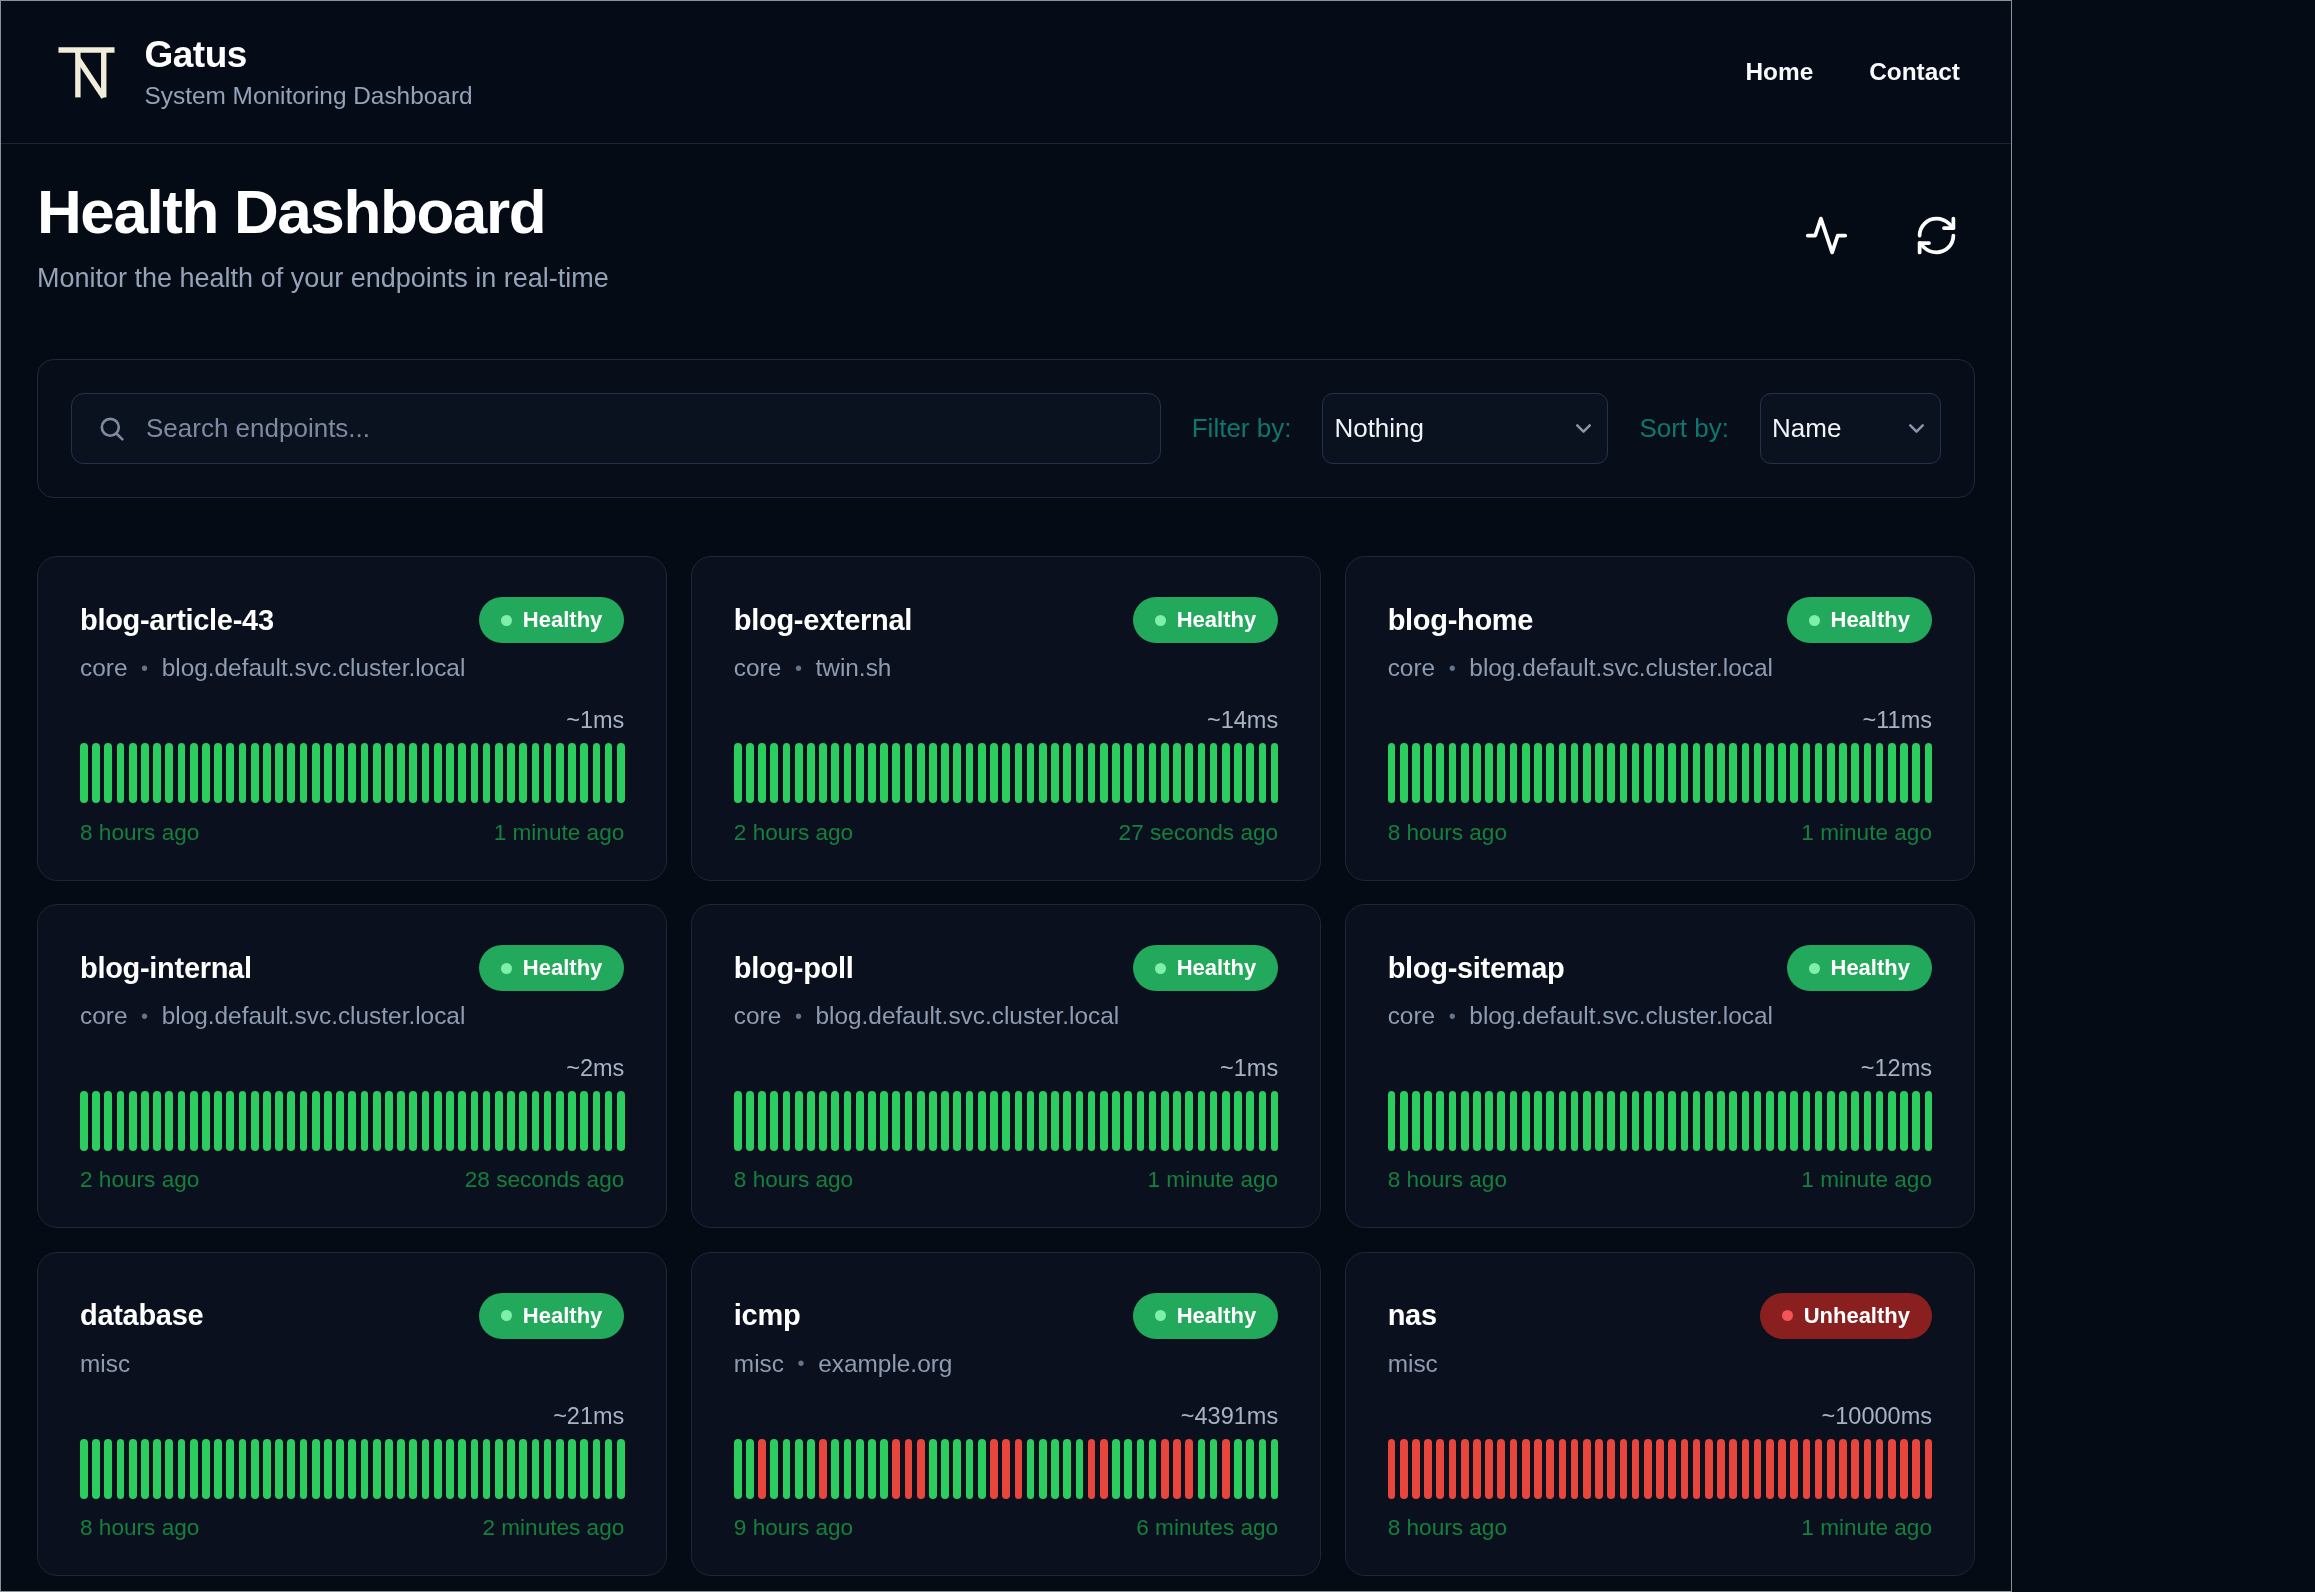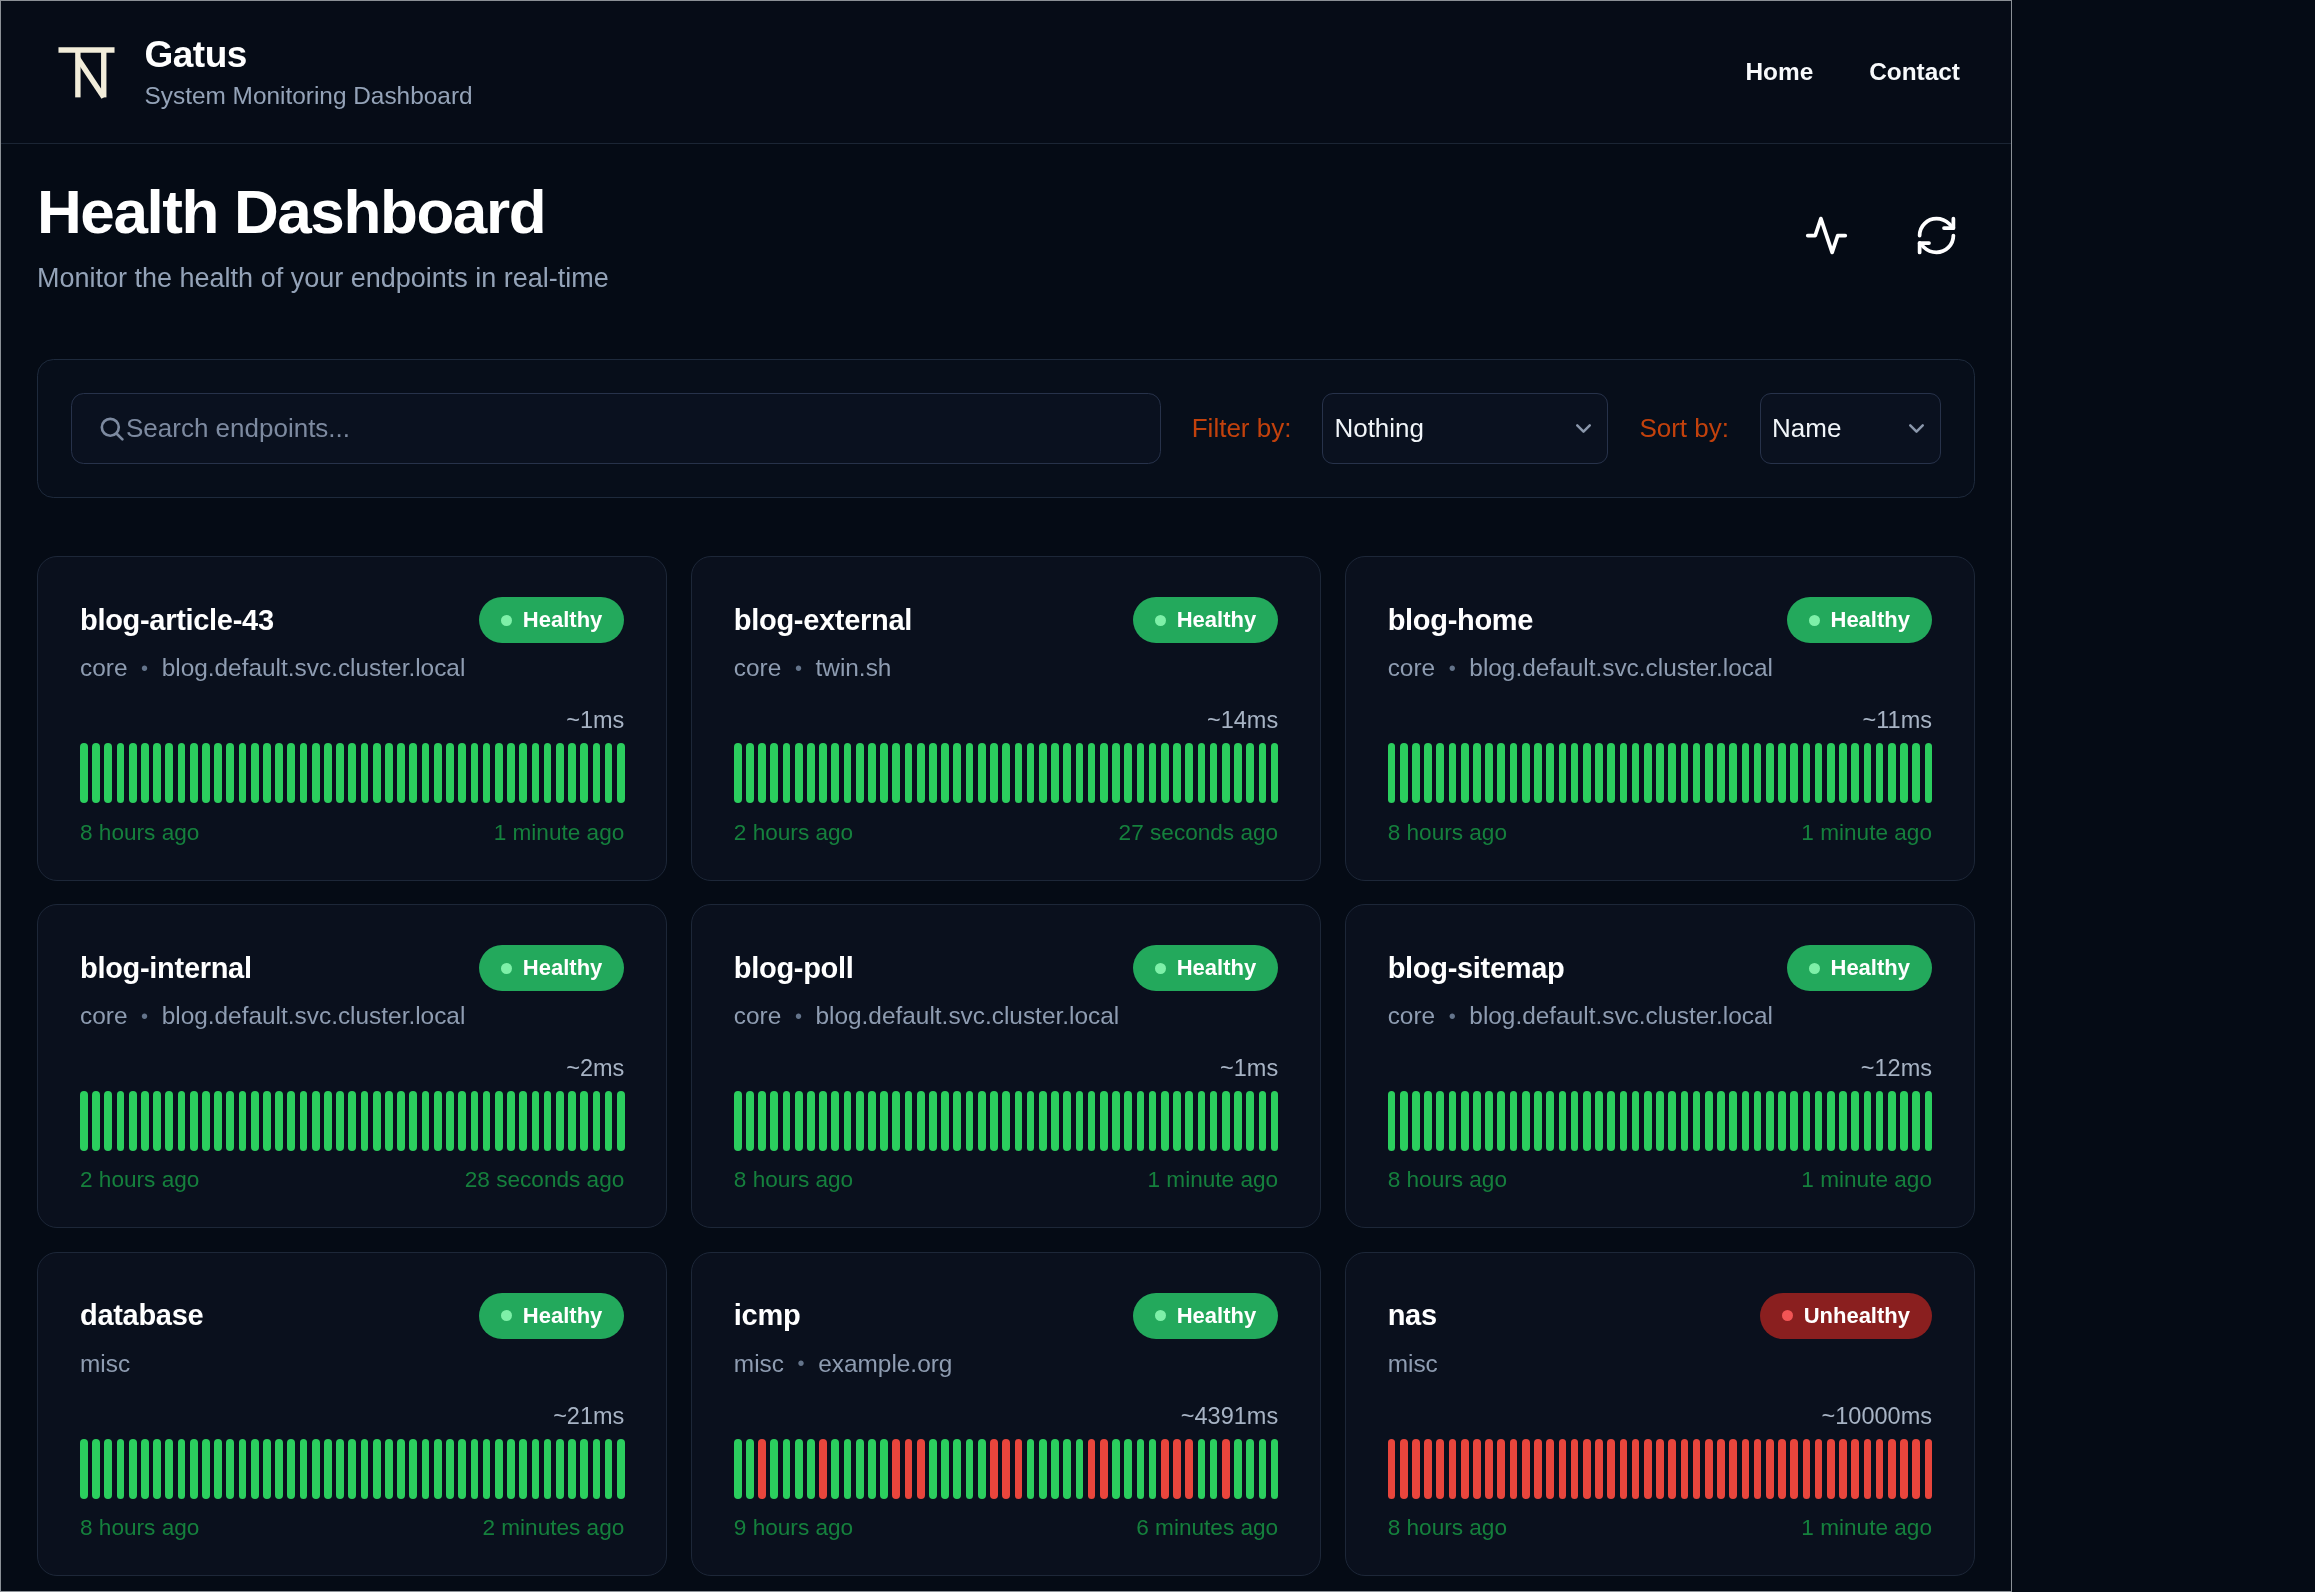--- a/index.html
+++ b/index.html
@@ -36,30 +36,30 @@
   .head-actions { display:flex; gap:65px; align-items:center; margin-right:16.3px; }
   .icon-btn { background:none; border:none; cursor:pointer; padding:0; line-height:0; }
   .icon-btn svg { width:45px; height:45px; stroke:#ffffff; fill:none; stroke-width:2; stroke-linecap:round; stroke-linejoin:round; }
 
   
   .toolbar {
     margin-top:65px; border:0.9px solid #1e2a3c; border-radius:16.3px;
     background:#070e1a; padding:33px; display:flex; align-items:center; gap:31px;
   }
   .search-box {
-    flex:1; height:71px; display:flex; align-items:center; 
+    flex:1; height:71px; display:flex; align-items:center; gap:20px;
     border:0.9px solid #27324a; border-radius:12.7px; background:#0a111f; padding:0 25px;
   }
   .search-box svg { width:29px; height:29px; stroke:#7d8aa0; fill:none; stroke-width:2.2; stroke-linecap:round; }
   .search-box input {
     flex:1; background:transparent; border:none; outline:none;
     font-size:26px; color:#e2e8f0; font-family:inherit;
   }
   .search-box input::placeholder { color:#7d8aa0; }
-  .ctl-label { font-size:26px; color:#c2410c; font-weight:500; white-space:nowrap; }
+  .ctl-label { font-size:26px; color:#0f766e; font-weight:500; white-space:nowrap; }
   .select {
     height:71px; display:flex; align-items:center; justify-content:space-between; gap:23.5px;
     border:0.9px solid #27324a; border-radius:11px; background:#0a111f;
     padding:0 11px; font-size:26px; color:#f1f5f9; cursor:pointer; min-width:286px;
   }
   .select.select-sm { min-width:181px; }
   .select svg { width:25px; height:25px; stroke:#8a97ab; fill:none; stroke-width:2.4; stroke-linecap:round; stroke-linejoin:round; }
 
   
   .grid {

